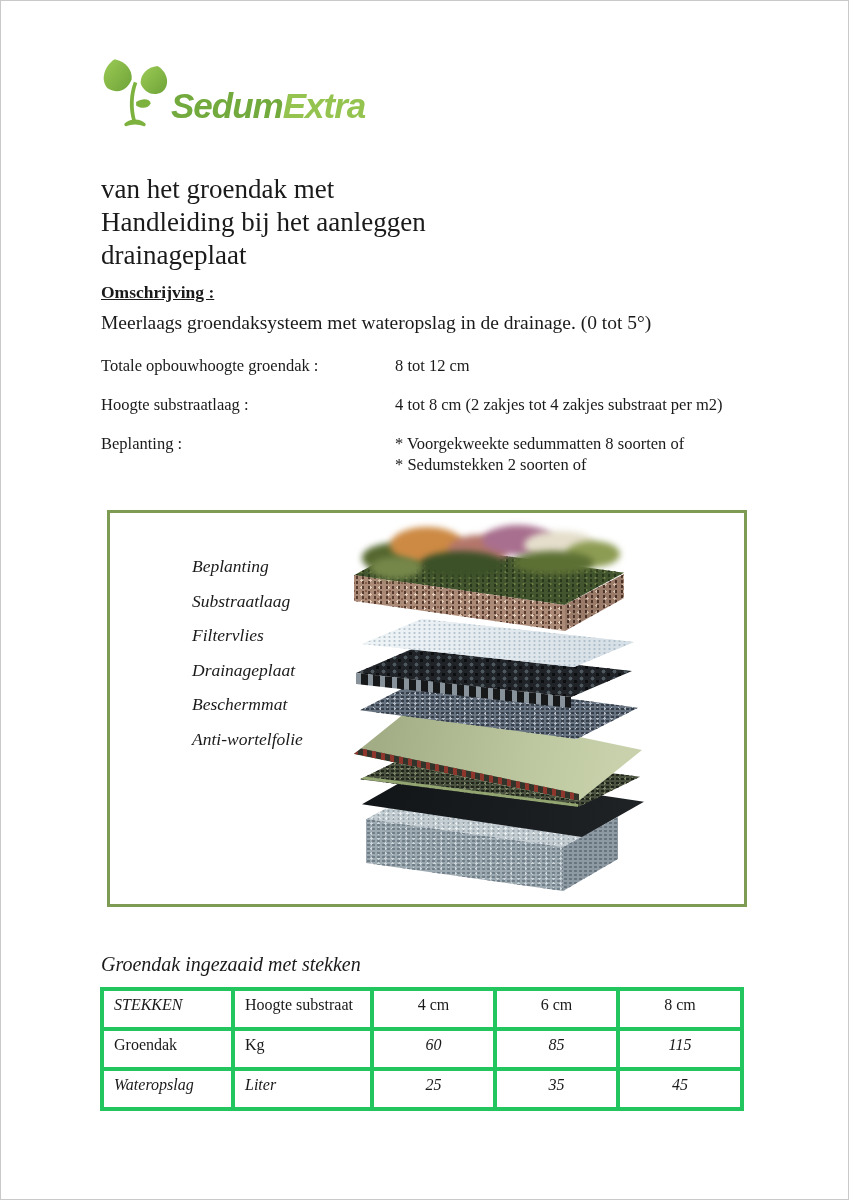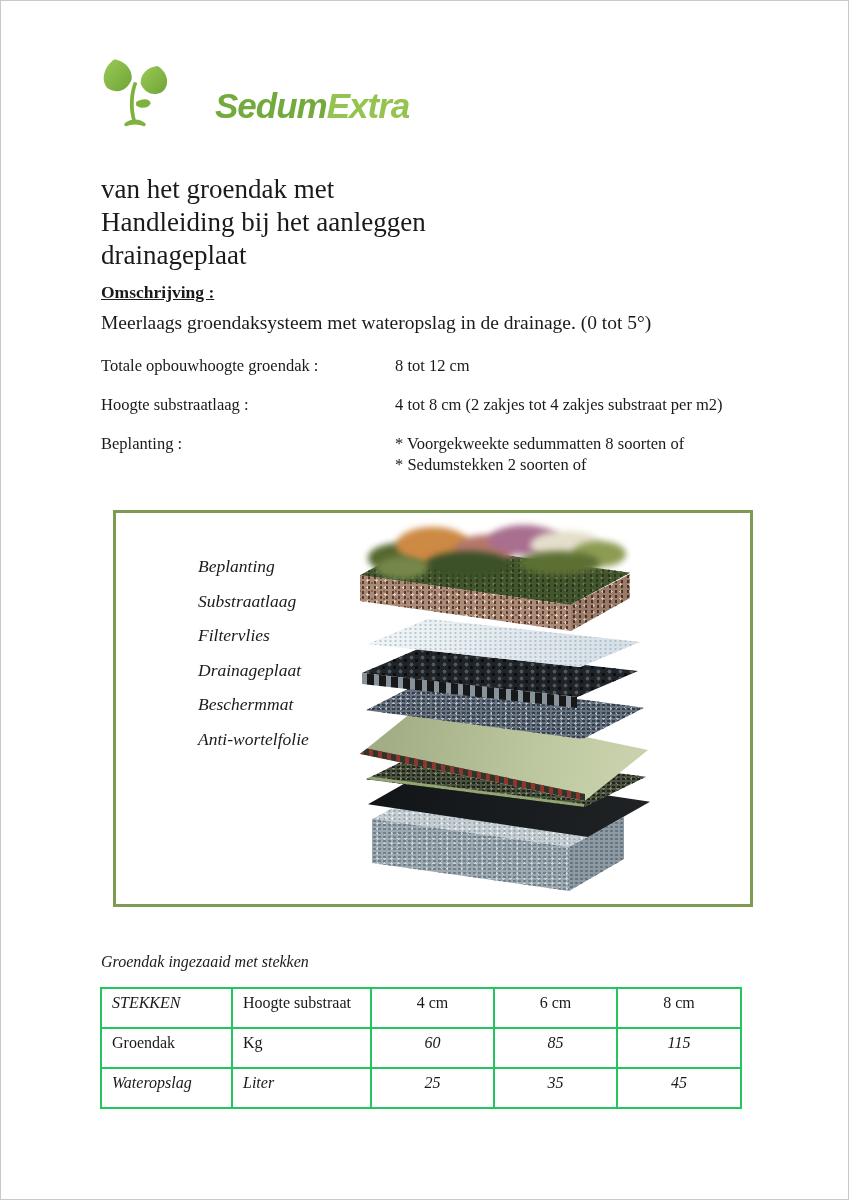--- a/index.html
+++ b/index.html
@@ -8,34 +8,34 @@
     position:relative; width:849px; height:1200px;
     background:#fff; border:1px solid #c9c9c9;
     font-family:"Liberation Serif","DejaVu Serif",serif;
     color:#1a1a1a; overflow:hidden;
   }
 
   
   .logo { position:absolute; left:98px; top:48px; height:86px; display:flex; align-items:flex-end; }
   .logo svg { width:72px; height:84px; display:block; }
   .brand { font-family:"Liberation Sans","DejaVu Sans",sans-serif; font-style:italic; font-weight:bold;
-           font-size:35px; letter-spacing:-1px; padding-bottom:12px; line-height:1;margin-left:44px; }
+           font-size:35px; letter-spacing:-1px; padding-bottom:12px; line-height:1; }
 
   
   .title { position:absolute; left:100px; top:172px; font-size:27px; font-weight:normal; line-height:33px; }
   .title span { display:block; }
   .section-heading { position:absolute; left:100px; top:281px; font-size:17.5px; font-weight:bold; text-decoration:underline; }
   .intro { position:absolute; left:100px; top:311px; font-size:19.5px; }
   .spec { position:absolute; left:100px; display:flex; font-size:16.5px; line-height:21px;gap:40px; }
   .spec-label { width:254px; flex:none; }
   .spec-value div { white-space:nowrap; }
   #spec0 { top:354px; } #spec1 { top:393px; } #spec2 { top:432px; }
 
   
-  .figure-box { position:absolute; left:112px; top:509px; width:640px; height:397px;
+  .figure-box { position:absolute; left:106px; top:509px; width:640px; height:397px;
                 border:3px solid #7d9b52; background:#fff; }
   .figure-labels { position:absolute; left:82px; top:36px; font-size:17.5px; font-style:italic; line-height:34.5px; }
 
   
   .diagram { position:absolute; left:242px; top:12px; width:292px; height:374px; }
   .diagram div { position:absolute; }
   .diamond { clip-path:polygon(0 52%, 78% 100%, 100% 48%, 22% 0); }
 
   .l-substrate { left:2px; top:2px; width:272px; height:136px; z-index:80; }
   .sub-top   { left:0; top:16px; width:270px; height:62px; clip-path:polygon(0 52%,78% 100%,100% 48%,22% 0);
@@ -108,24 +108,24 @@
               background-color:#9da9b1;
               background-image:radial-gradient(circle,#6f7d87 0 1.1px,transparent 1.3px),
                                radial-gradient(circle,#ccd5da 0 1px,transparent 1.2px);
               background-size:5px 4px,7px 5px; background-position:0 0,2px 2px; }
   .con-right { left:197px; top:28px; width:55px; height:74px; clip-path:polygon(0 40.5%,100% 0,100% 56.8%,0 100%);
               background-color:#8e9aa3;
               background-image:radial-gradient(circle,#66737d 0 1.1px,transparent 1.3px);
               background-size:5px 4px; }
 
   
-  .table-caption { position:absolute; left:100px; top:952px; font-size:16px; font-style:italic; }
+  .table-caption { position:absolute; left:100px; top:952px; font-size:20px; font-style:italic; }
   table.specs { position:absolute; left:99px; top:986px; width:640px; border-collapse:collapse;
                 font-size:16px; table-layout:fixed; }
-  table.specs td { border:2px solid #22c55e; height:40px; vertical-align:top; padding:5px 10px 0 10px; }
+  table.specs td { border:4px solid #22c55e; height:40px; vertical-align:top; padding:5px 10px 0 10px; }
   td.c { text-align:center; }
   .it { font-style:italic; }
 </style>
 </head>
 <body>
 
 <div class="page">
 
   <div class="logo">
     <svg viewBox="0 0 64 72" aria-hidden="true">

